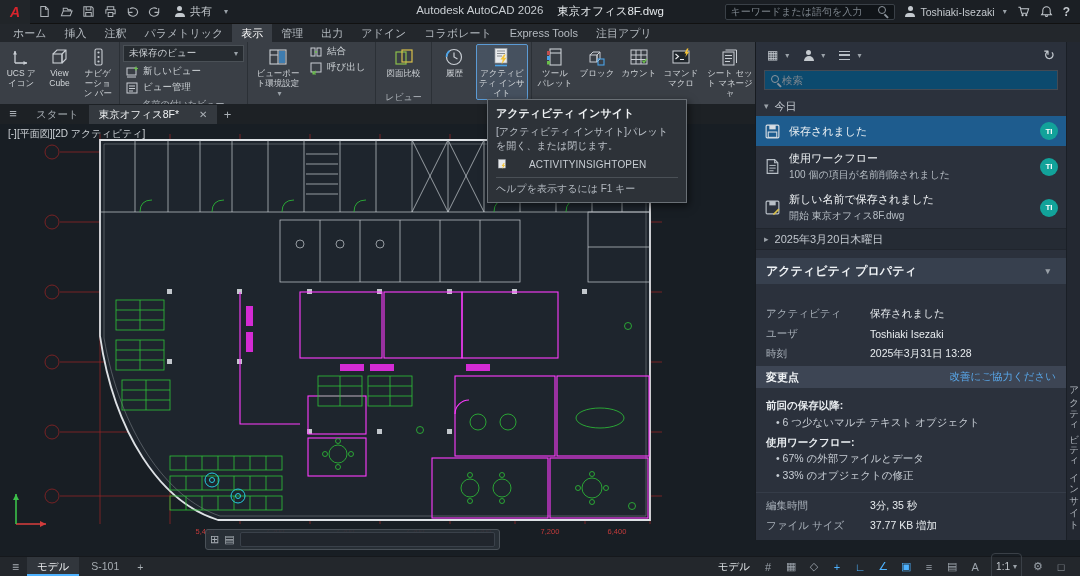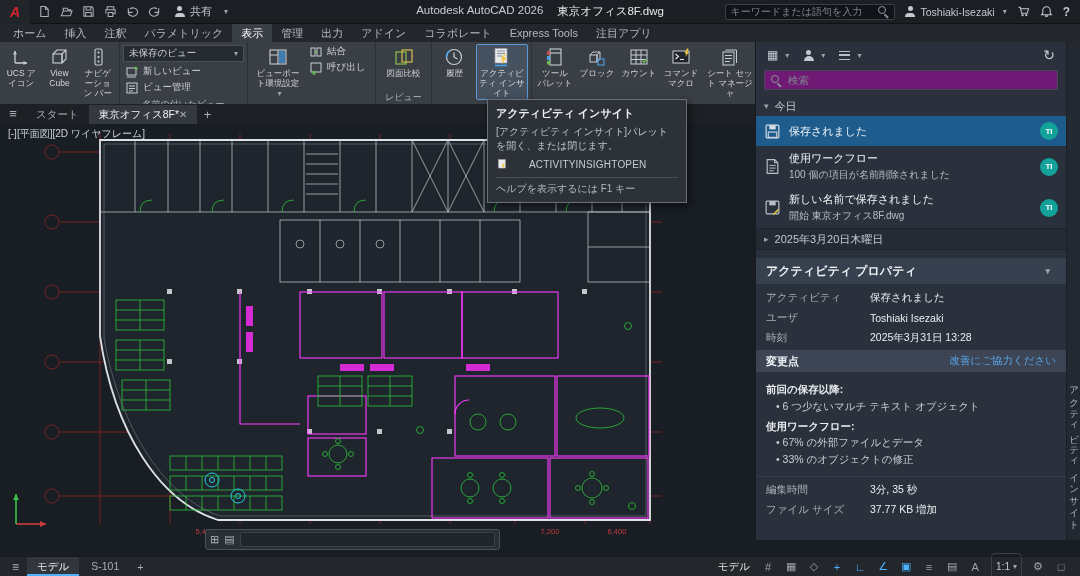--- a/index.html
+++ b/index.html
@@ -52,21 +52,21 @@
   .rbig.hl{background:#46515f;border-color:#5b9bd5}
   .combo{height:17px;background:#262b30;border:1px solid #4a5056;display:flex;align-items:center;justify-content:space-between;padding:0 5px;font-size:9.5px;color:#cfd4d8;margin:1px 0}
   .rsm{display:flex;align-items:center;gap:4px;font-size:9.5px;color:#cfd4d8;height:15px;padding:0 2px;cursor:default;white-space:nowrap}
   .minigrid{display:grid;grid-template-columns:14px 14px;grid-auto-rows:14px;gap:2px;margin-left:3px;margin-top:2px}
   .mg{display:flex;align-items:center;justify-content:center;font-size:10px;color:#aab0b6}
 
   
   .filetabs{position:absolute;top:104px;left:0;width:755px;height:20px;background:#1d2125;display:flex;align-items:flex-end}
   .ft-menu{width:26px;text-align:center;color:#aab0b6;font-size:13px;line-height:20px}
   .ftab{padding:0 10px;height:19px;line-height:19px;font-size:10.5px;color:#a7adb3;cursor:default;white-space:nowrap}
-  .ftab.active{background:#34393f;color:#f0f2f4;display:flex;align-items:center;gap:0}
+  .ftab.active{background:#34393f;color:#f0f2f4;display:flex;align-items:center;gap:20px}
   .ftab .x{color:#aab0b6;font-size:10px}
   .ft-add{width:20px;text-align:center;color:#aab0b6;font-size:13px;line-height:19px}
 
   
   .canvas{position:absolute;top:124px;left:0;width:755px;height:432px;background:#181e24;overflow:hidden;cursor:crosshair}
   .vplabel{position:absolute;top:3px;left:8px;font-size:10px;color:#cfd4d8;z-index:5}
   .ucs{position:absolute;left:10px;bottom:26px;z-index:5}
   .cmdbar{position:absolute;left:205px;bottom:6px;width:295px;height:21px;background:rgba(42,48,56,.93);border:1px solid #4a5158;border-radius:3px;display:flex;align-items:center;padding:0 4px;gap:5px;z-index:5}
   .cmdicon{color:#aab0b6;font-size:11px;flex:0 0 auto}
   .cmdinput{flex:1;height:15px;background:#21262d;border:1px solid #3a414a;border-radius:2px;padding:0 5px;font-size:10px}
@@ -78,21 +78,21 @@
   .tt-cmd{display:flex;align-items:center;gap:20px;color:#c8ced4;letter-spacing:.2px;margin-bottom:6px}
   .tt-foot{border-top:1px solid #4a5056;padding:4px 0 2px;color:#b4bac1}
 
   
   .palette{position:absolute;top:42px;left:755px;width:325px;height:498px;background:#2b313c;border-left:1px solid #171b20;display:flex}
   .pal-main{flex:1;display:flex;flex-direction:column;overflow:hidden}
   .pal-toolbar{height:26px;display:flex;align-items:center;gap:8px;padding:0 8px}
   .ptool{display:flex;align-items:center;gap:4px;color:#c4cad0;font-size:11px;padding:2px 3px}
   .ptool .g{font-size:12px}
   .ptool.refresh{margin-left:auto;font-size:14px}
-  .pal-search{height:20px;margin:2px 8px 6px;background:#701a75;border:1px solid #434a54;display:flex;align-items:center;gap:6px;padding:0 6px}
+  .pal-search{height:20px;margin:2px 8px 6px;background:#0c4a6e;border:1px solid #434a54;display:flex;align-items:center;padding:0 6px}
   .pal-search input{font-size:10.5px}
   .pal-section{height:20px;display:flex;align-items:center;padding:0 8px;color:#c2c8cf;font-size:11px}
   .entry{display:flex;align-items:center;gap:8px;padding:5px 8px;min-height:30px}
   .entry.selected{background:#1e5c8e}
   .etext{flex:1;min-width:0}
   .etitle{font-size:11px;color:#f0f3f5;white-space:nowrap;overflow:hidden}
   .esub{font-size:10px;color:#b6bdc4;white-space:nowrap;overflow:hidden;margin-top:2px}
   .avatar{width:18px;height:18px;border-radius:50%;background:#12a29a;color:#fff;font-size:8px;font-weight:bold;display:flex;align-items:center;justify-content:center;flex:0 0 auto}
   .pal-day{height:22px;display:flex;align-items:center;padding:0 8px;background:#252b34;color:#c2c8cf;border-top:1px solid #20252d;border-bottom:1px solid #20252d}
   .props{margin-top:8px;display:flex;flex-direction:column}
@@ -422,21 +422,21 @@
   <span class="ft-menu">≡</span>
   <span class="ftab">スタート</span>
   <span class="ftab active">
       <span>東京オフィス8F*</span>
       <span class="x">✕</span>
     </span>
   <span class="ft-add">+</span>
 </div>
 
 <div class="canvas">
-  <div class="vplabel">[-][平面図][2D ワイヤフレーム]</div>
+  <div class="vplabel">[-][平面図][2D アクティビティ]</div>
 
   <svg width="755" height="432" viewBox="0 0 755 432">
 
     <g stroke="#a82525" stroke-width="0.7" fill="none" opacity="0.95">
       <line x1="100" y1="10" x2="100" y2="400"></line>
         <line x1="170" y1="10" x2="170" y2="400"></line>
       <line x1="240" y1="10" x2="240" y2="400"></line>
         <line x1="310" y1="10" x2="310" y2="400"></line>
       <line x1="380" y1="10" x2="380" y2="400"></line>
         <line x1="450" y1="10" x2="450" y2="400"></line>
@@ -726,21 +726,21 @@
     <div class="pal-day">
         <span class="chev">▸</span>
         <span>2025年3月20日木曜日</span>
       </div>
 
     <div class="props">
       <div class="props-header">
         <span>アクティビティ プロパティ</span>
         <span class="chev">▾</span>
       </div>
-      <div class="prow" style="margin-top:4px">
+      <div class="prow" style="margin-top:20px">
           <span class="plabel">アクティビティ</span>
           <span class="pval">保存されました</span>
         </div>
       <div class="prow">
           <span class="plabel">ユーザ</span>
           <span class="pval">Toshiaki Isezaki</span>
         </div>
       <div class="prow">
           <span class="plabel">時刻</span>
           <span class="pval">2025年3月31日 13:28</span>

